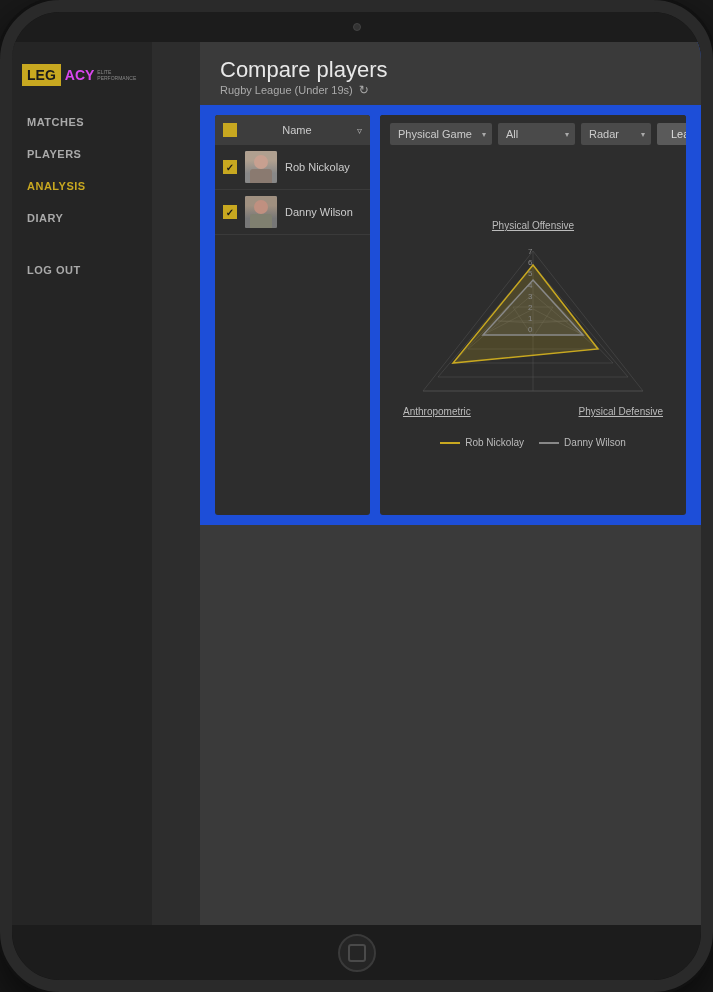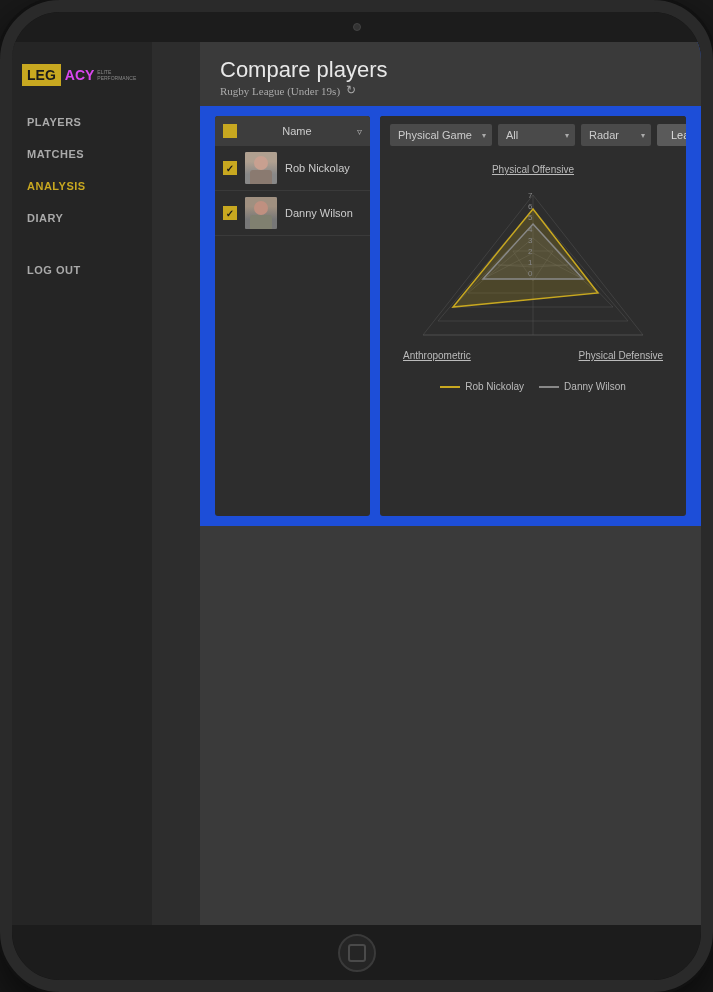--- a/index.html
+++ b/index.html
@@ -160,21 +160,20 @@
       font-size: 22px;
       font-weight: 300;
     }
 
     .page-subtitle {
       color: #aaa;
       font-size: 11px;
       display: flex;
       align-items: center;
       gap: 6px;
-      font-family: Liberation Serif, serif;
     }
 
     .refresh-icon {
       color: #aaa;
       font-size: 12px;
       cursor: pointer;
     }
 
     .content-area {
       display: flex;
@@ -345,20 +344,21 @@
       align-items: center;
       padding: 10px;
     }
 
     .radar-chart {
       flex: 1;
       width: 100%;
       display: flex;
       flex-direction: column;
       align-items: center;
+      justify-content: center;
       position: relative;
     }
 
     .legend {
       display: flex;
       gap: 15px;
       margin-top: 15px;
       justify-content: center;
     }
 
@@ -416,22 +416,22 @@
             <span class="logo-text-leg">LEG</span>
           </div>
           <span class="logo-text-acy">ACY</span>
         </div>
         <div style="margin-left:3px;">
           <div class="logo-subtitle" style="color:#888; font-size:5px; line-height:1.3;">ELITE<br>PERFORMANCE</div>
         </div>
       </div>
 
       <div class="nav-items">
+        <div class="nav-item">MATCHES</div>
         <div class="nav-item">PLAYERS</div>
-        <div class="nav-item">MATCHES</div>
         <div class="nav-item active" style="color:#c8a820;">ANALYSIS</div>
         <div class="nav-item">DIARY</div>
         <div class="nav-spacer"></div>
         <div class="nav-spacer"></div>
         <div class="nav-item">LOG OUT</div>
       </div>
     </div>
 
     <div class="main-content">
       <div class="page-header">

